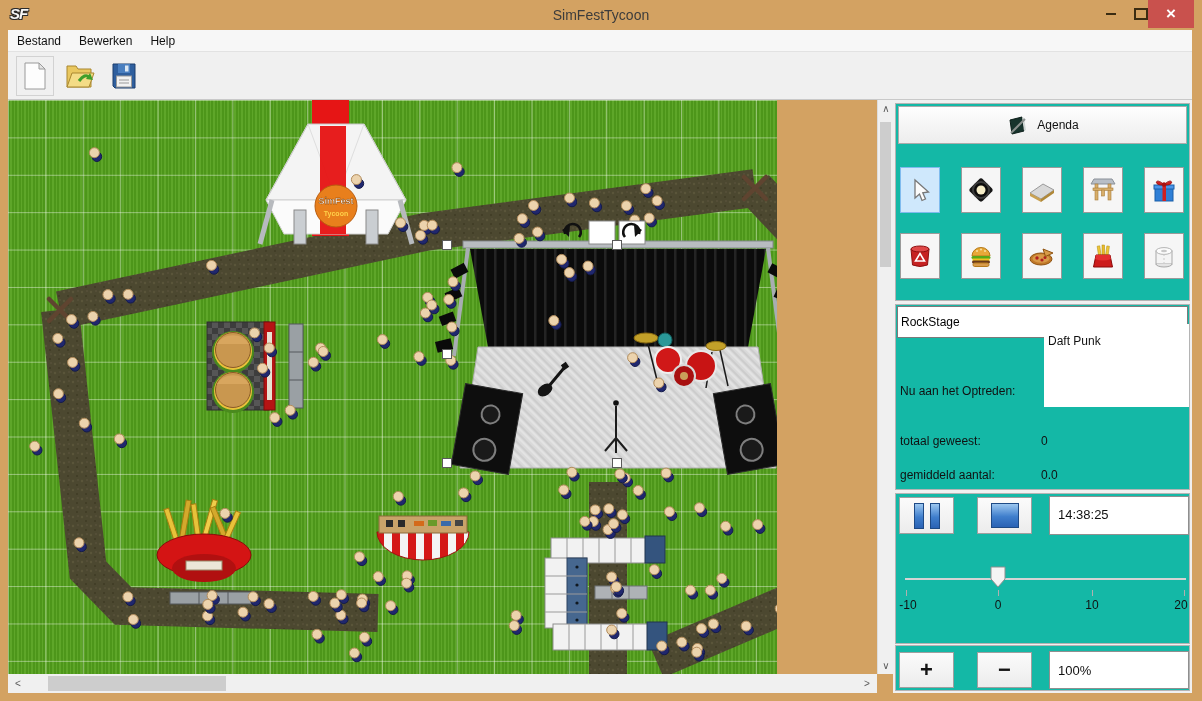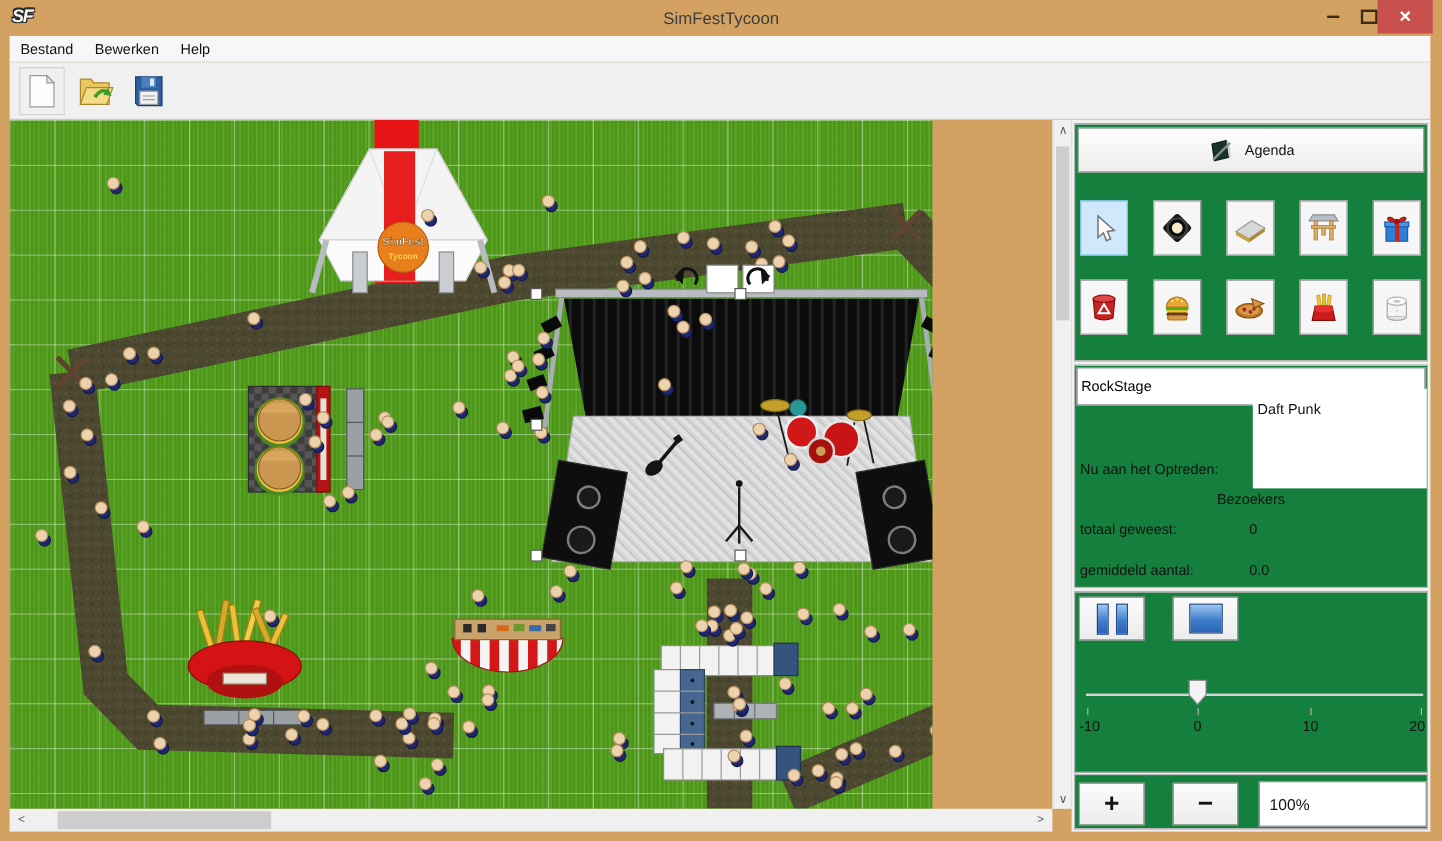--- a/index.html
+++ b/index.html
@@ -39,21 +39,21 @@
   .hscroll{position:absolute;left:8px;top:674px;width:869px;height:19px;background:#f0f0f0;}
   .sc-arrow{position:absolute;color:#5c5c5c;font-size:10px;display:flex;align-items:center;justify-content:center;}
   .v-up{left:0;top:0;width:16px;height:17px;}
   .v-down{left:0;bottom:0;width:16px;height:17px;}
   .v-thumb{position:absolute;left:2px;top:22px;width:11px;height:145px;background:#cdcdcd;}
   .h-left{left:2px;top:0;width:16px;height:19px;}
   .h-right{right:2px;top:0;width:16px;height:19px;}
   .h-thumb{position:absolute;left:40px;top:2px;width:178px;height:15px;background:#cdcdcd;}
   
   .panel{position:absolute;left:893px;top:100px;width:299px;height:593px;background:#f0f0f0;}
-  .group{position:absolute;left:2px;width:295px;border:1px solid #b4b4b4;box-sizing:border-box;background:#15803d;}
+  .group{position:absolute;left:2px;width:295px;border:1px solid #b4b4b4;box-sizing:border-box;background:#14b8a6;}
   .g1{top:3px;height:198px;}
   .g2{top:204px;height:186px;}
   .g3{top:393px;height:151px;}
   .g4{top:545px;height:46px;}
   .agenda-btn{position:absolute;left:2px;top:2px;width:289px;height:38px;
     background:linear-gradient(#fefefe,#ededed);border:1px solid #ababab;
     display:flex;align-items:center;justify-content:center;gap:9px;font-size:12px;color:#111;box-sizing:border-box;}
   .tool{position:absolute;width:40px;height:46px;border:1px solid #9a9a9a;background:#f6f6f6;
     display:flex;align-items:center;justify-content:center;box-sizing:border-box;}
   .tool.selected{background:#cfe8fc;border-color:#7fbbee;}
@@ -738,34 +738,36 @@
         </svg>
       </div>
     </div>
 
     <div class="group g2">
       <input class="name-input" value="RockStage" style="">
       <span class="lbl" style="left:4px;top:55px;margin-top:24px;">Nu aan het Optreden:</span>
       <div class="now-box">
         <span>Daft Punk</span>
       </div>
-      <span class="center-lbl" style="top:104px;">Bezoekers</span>
       <span class="lbl" style="left:4px;top:129px;">totaal geweest:</span>
       <span class="lbl" style="left:145px;top:129px;">0</span>
       <span class="lbl" style="left:4px;top:163px;">gemiddeld aantal:</span>
       <span class="lbl" style="left:145px;top:163px;">0.0</span>
     </div>
 
     <div class="group g3">
       <div class="sq-btn" style="left:3px;top:3px;">
         <span class="blue-bar"></span>
         <span class="blue-bar"></span>
       </div>
       <div class="sq-btn" style="left:81px;top:3px;">
         <span class="blue-square"></span>
+      </div>
+      <div class="field time-field">
+        <span>14:38:25</span>
       </div>
       <div class="slider-track"></div>
       <div class="slider-thumb">
         <svg width="16" height="22" viewBox="0 0 16 22">
           <polygon points="1,1 15,1 15,13 8,21 1,13" fill="#f4f4f4" stroke="#8f8f8f"></polygon>
         </svg>
       </div>
       <div class="tick" style="left:10px;"></div>
       <div class="tick" style="left:102px;"></div>
       <div class="tick" style="left:196px;"></div>

